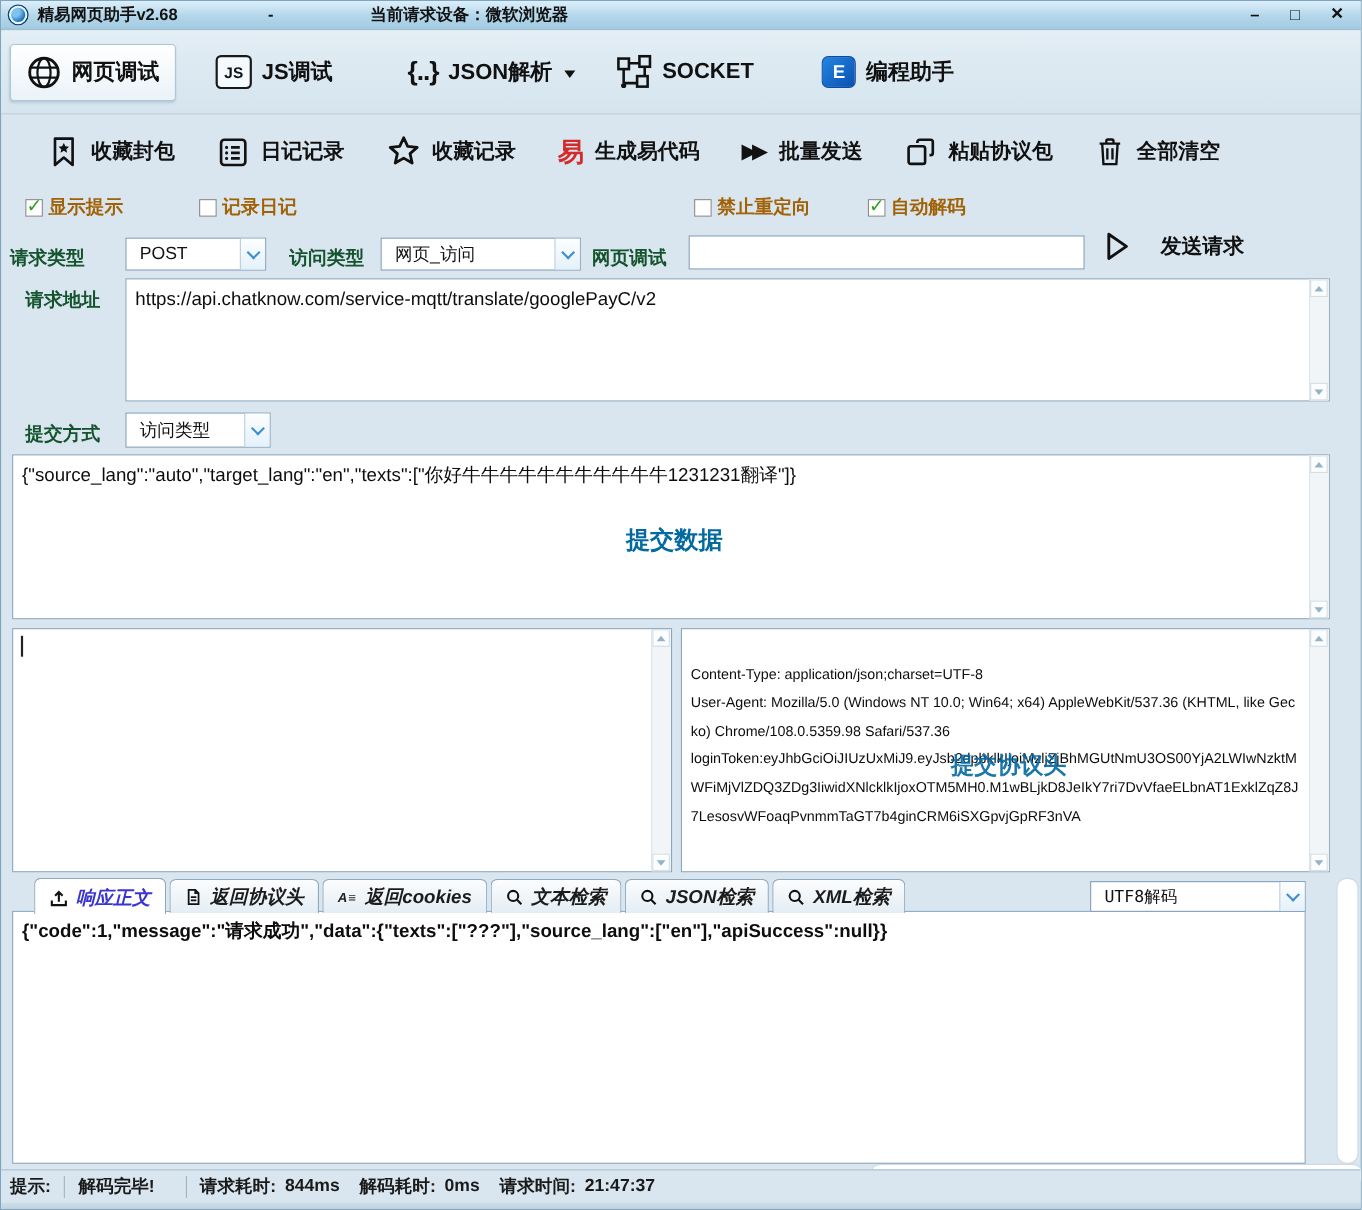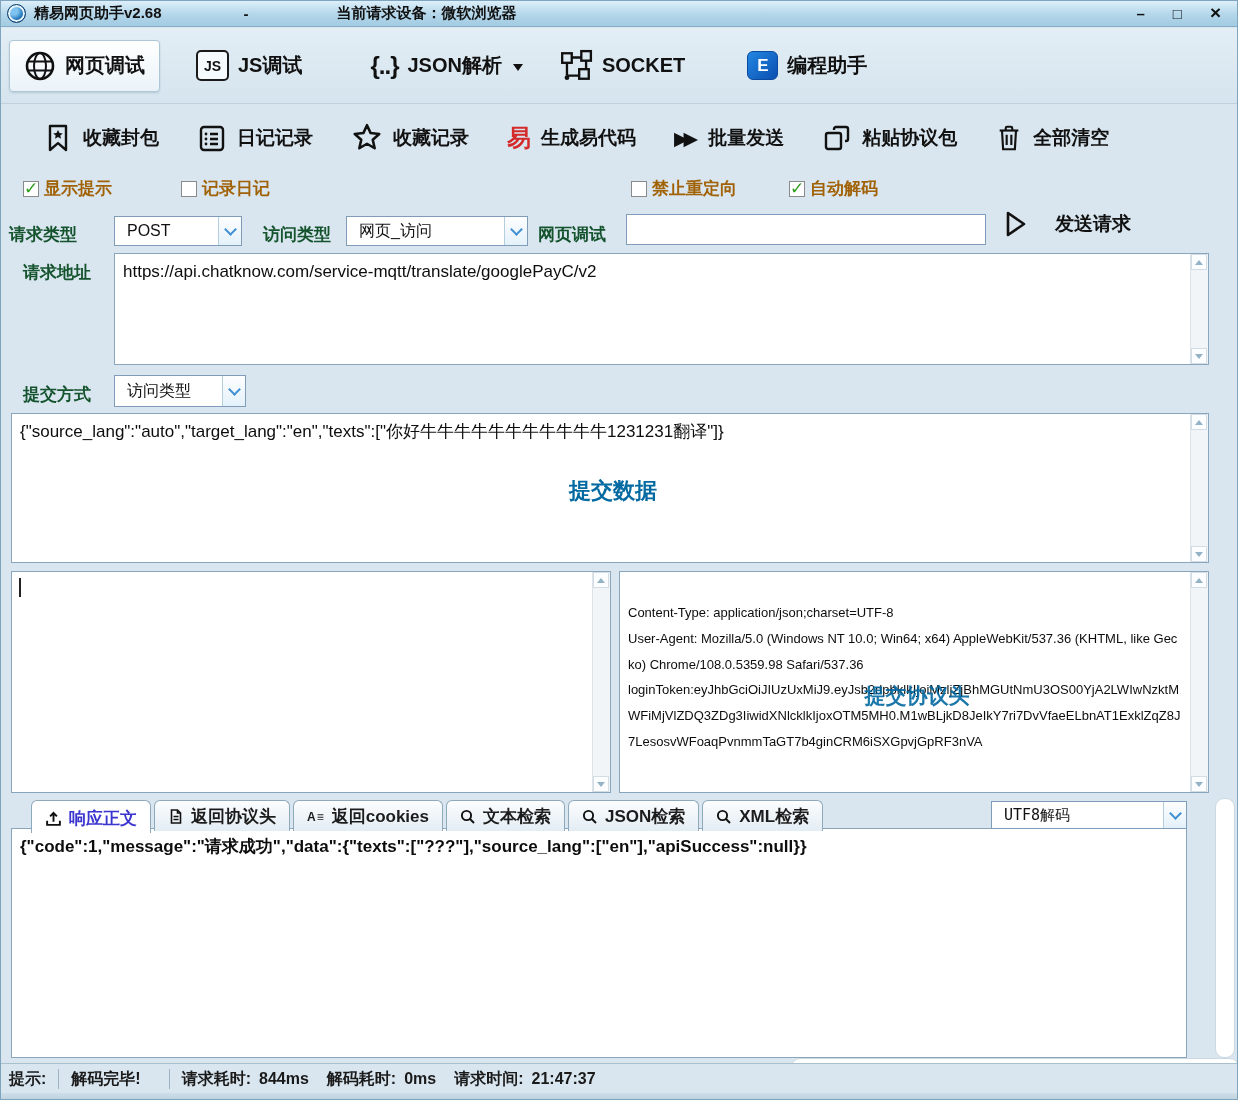--- a/index.html
+++ b/index.html
@@ -60,21 +60,21 @@
   .watermark{position:absolute;color:#0369a1;font-weight:600;pointer-events:none;padding-left:24px;}
   .vscroll{position:absolute;top:0;right:0;bottom:0;width:17px;background:#f2f5f7;border-left:1px solid #dde4e9;}
   .sb-btn{position:absolute;left:0;width:16px;height:16px;background:#fbfdfe;border:1px solid #d3dde3;box-sizing:border-box;
     display:flex;align-items:center;justify-content:center;}
   .sb-up{top:0;}.sb-down{bottom:0;}
   .tri-up{width:0;height:0;border-left:4px solid transparent;border-right:4px solid transparent;border-bottom:5px solid #93b3c6;}
   .tri-down{width:0;height:0;border-left:4px solid transparent;border-right:4px solid transparent;border-top:5px solid #93b3c6;}
   .text-caret{position:absolute;left:7px;top:6px;width:1.5px;height:19px;background:#222;}
 
   
-  .tabs-row{position:absolute;left:30px;top:799px;height:29px;display:flex;align-items:flex-start;z-index:3;}
+  .tabs-row{position:absolute;left:30px;top:799px;height:29px;display:flex;align-items:center;z-index:3;font-style:italic;}
   .tab{display:flex;align-items:center;gap:7px;padding:4px 13px 3px;border:1px solid #8fa9bc;border-bottom:none;
     border-radius:6px 6px 0 0;background:linear-gradient(180deg,#fcfdfe,#e3edf4);font-size:17px;font-weight:600;color:#1c1c1c;margin-right:3px;}
   .tab.active{background:#fff;color:#3b35cf;padding-top:6px;box-shadow:0 2px 0 #fff;}
   .a-lines{font-size:12px;font-weight:700;letter-spacing:1px;}
 
   
   .statusbar{position:absolute;left:0;top:1062px;width:100%;height:30px;background:#d9e6ef;border-top:1px solid #aabfcc;
     display:flex;align-items:center;font-size:16px;font-weight:600;color:#1a1a1a;}
   .statusbar .sep{width:1px;height:20px;background:#9fb4c2;margin:0 12px;}
   .bottom-strip{position:absolute;left:0;top:1092px;width:100%;height:8px;background:linear-gradient(180deg,#cfdfe9,#b9cedb);}

